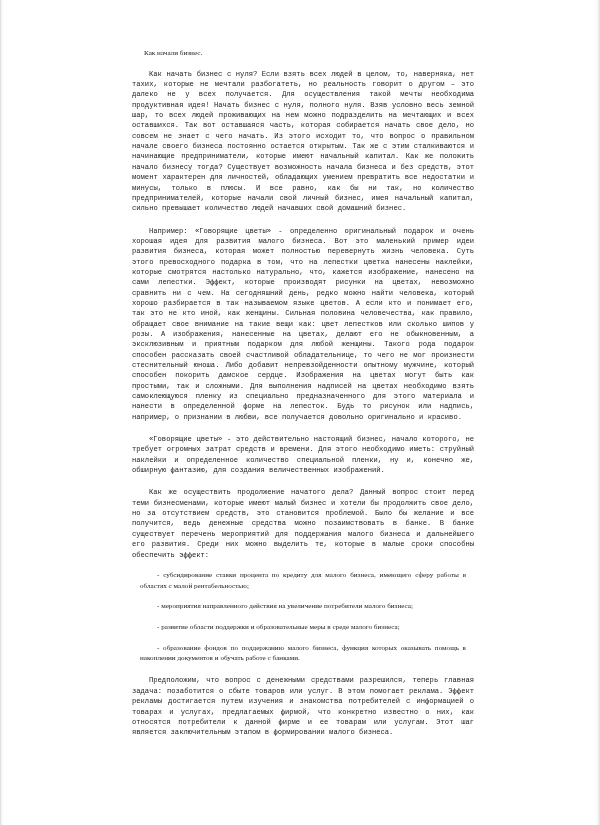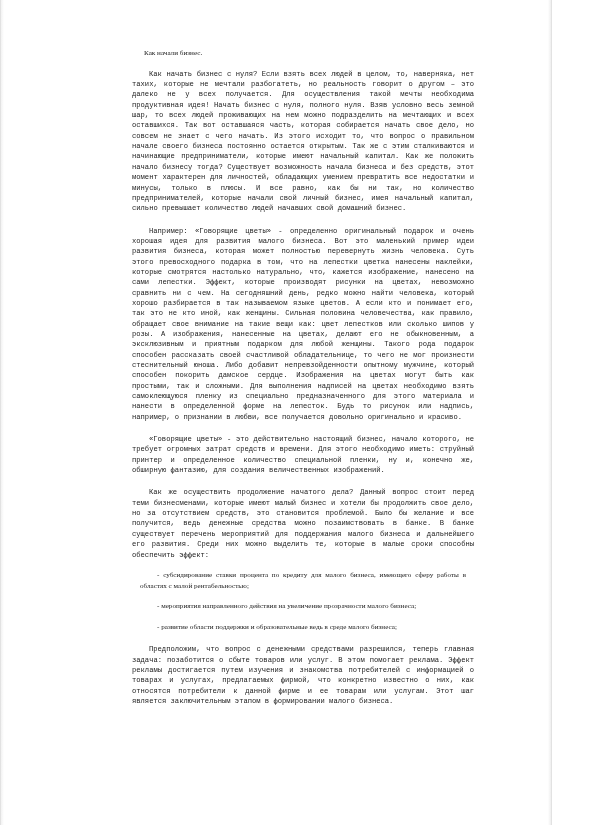--- a/index.html
+++ b/index.html
@@ -2,21 +2,21 @@
 <html><head>
 <meta charset="utf-8">
 <style>
   html, body {
     margin: 0;
     padding: 0;
     background: #ffffff;
   }
   .page {
     position: relative;
-    width: 552px;
+    width: 600px;
     height: 825px;
     background: #ffffff;
     overflow: hidden;
     box-sizing: border-box;
     border-left: 1px solid #e2e2e2;
     border-right: 1px solid #e2e2e2;
   }
   .scan-edge-left,
   .scan-edge-right {
     position: absolute;
@@ -79,28 +79,29 @@
   <div class="scan-edge-right"></div>
 
   <div class="text-body">
 
     <p class="doc-title">Как начали бизнес.</p>
 
     <p class="para">Как начать бизнес с нуля? Если взять всех людей в целом, то, наверняка, нет тахих, которые не мечтали разбогатеть, но реальность говорит о другом – это далеко не у всех получается. Для осуществления такой мечты необходима продуктивная идея! Начать бизнес с нуля, полного нуля.  Взяв условно весь земной шар, то всех людей проживающих на нем можно подразделить на мечтающих и всех оставшихся. Так вот оставшаяся часть, которая собирается начать свое дело, но совсем не знает с чего начать. Из этого исходит то, что вопрос о правильном начале своего бизнеса постоянно остается открытым. Так же с этим сталкиваются и начинающие предприниматели, которые имеют начальный капитал. Как же положить начало бизнесу тогда? Существует возможность начала бизнеса и без средств, этот момент характерен для личностей, обладающих умением превратить все недостатки и минусы, только в плюсы. И все равно, как бы ни так, но количество предпринимателей, которые начали свой личный бизнес, имея начальный капитал, сильно превышает количество людей начавших свой домашний бизнес.</p>
 
     <p class="para para-gap">Например: «Говорящие цветы» - определенно оригинальный подарок и очень хорошая идея для развития малого бизнеса. Вот это маленький пример идеи развития бизнеса, которая может полностью перевернуть жизнь человека. Суть этого превосходного подарка в том, что на лепестки цветка нанесены наклейки, которые смотрятся настолько натурально, что, кажется изображение, нанесено на сами лепестки. Эффект, которые производят рисунки на цветах, невозможно сравнить ни с чем. На сегодняшний день, редко можно найти человека, который хорошо разбирается в так называемом языке цветов. А если кто и понимает его, так это не кто иной, как женщины. Сильная половина человечества, как правило, обращает свое внимание на такие вещи как: цвет лепестков или сколько шипов у розы. А изображения, нанесенные на цветах, делают его не обыкновенным, а эксклюзивным и приятным подарком для любой женщины. Такого рода подарок способен рассказать своей счастливой обладательнице, то чего не мог произнести стеснительный юноша. Либо добавит непревзойденности опытному мужчине, который способен покорить дамское сердце. Изображения на цветах могут быть как простыми, так и сложными. Для выполнения надписей на цветах необходимо взять самоклеющуюся пленку из специально предназначенного для этого материала и нанести в определенной форме на лепесток. Будь то рисунок или надпись, например, о признании в любви, все получается довольно оригинально и красиво.</p>
 
-    <p class="para para-gap">«Говорящие цветы» - это действительно настоящий бизнес, начало которого, не требует огромных затрат средств и времени. Для этого необходимо иметь: струйный принтер и определенное количество специальной пленки, ну и, конечно же, обширную фантазию, для создания величественных изображений.</p>
+    <p class="para para-gap">«Говорящие цветы» - это действительно настоящий бизнес, начало которого, не требует огромных затрат средств и времени. Для этого необходимо иметь: струйный наклейки и определенное количество специальной пленки, ну и, конечно же, обширную фантазию, для создания величественных изображений.</p>
 
     <p class="para para-gap">Как же осуществить продолжение начатого дела? Данный вопрос стоит перед теми бизнесменами, которые имеют малый бизнес и хотели бы продолжить свое дело, но за отсутствием средств, это становится проблемой. Было бы желание и все получится, ведь денежные средства можно позаимствовать в банке. В банке существует перечень мероприятий для поддержания малого бизнеса и дальнейшего его развития. Среди них можно выделить те, которые в малые сроки способны обеспечить эффект:</p>
 
     <p class="list-item">- субсидирование ставки процента по кредиту для малого бизнеса, имеющего сферу работы в областях с малой рентабельностью;</p>
 
 
-    <p class="list-item">- мероприятия направленного действия на увеличение прозрачности малого бизнеса;</p>
+    <p class="list-item">- мероприятия направленного действия на увеличение потребители малого бизнеса;</p>
 
-    <p class="list-item">- развитие области поддержки и образовательные ведь в среде малого бизнеса;</p>
+    <p class="list-item">- развитие области поддержки и образовательные меры в среде малого бизнеса;</p>
 
+    <p class="list-item">- образование фондов по поддержанию малого бизнеса, функция которых оказывать помощь в накоплении документов и обучать работе с банками.</p>
 
     <p class="para para-gap">Предположим, что вопрос с денежными средствами разрешился, теперь главная задача: позаботится о сбыте товаров или услуг. В этом помогает реклама.  Эффект рекламы достигается путем изучения и знакомства потребителей с информацией о товарах и услугах, предлагаемых фирмой, что конкретно известно о них, как относятся потребители к данной фирме и ее товарам или услугам. Этот шаг является заключительным этапом в формировании малого бизнеса.</p>
 
   </div>
 </div>
 
 </body></html>

